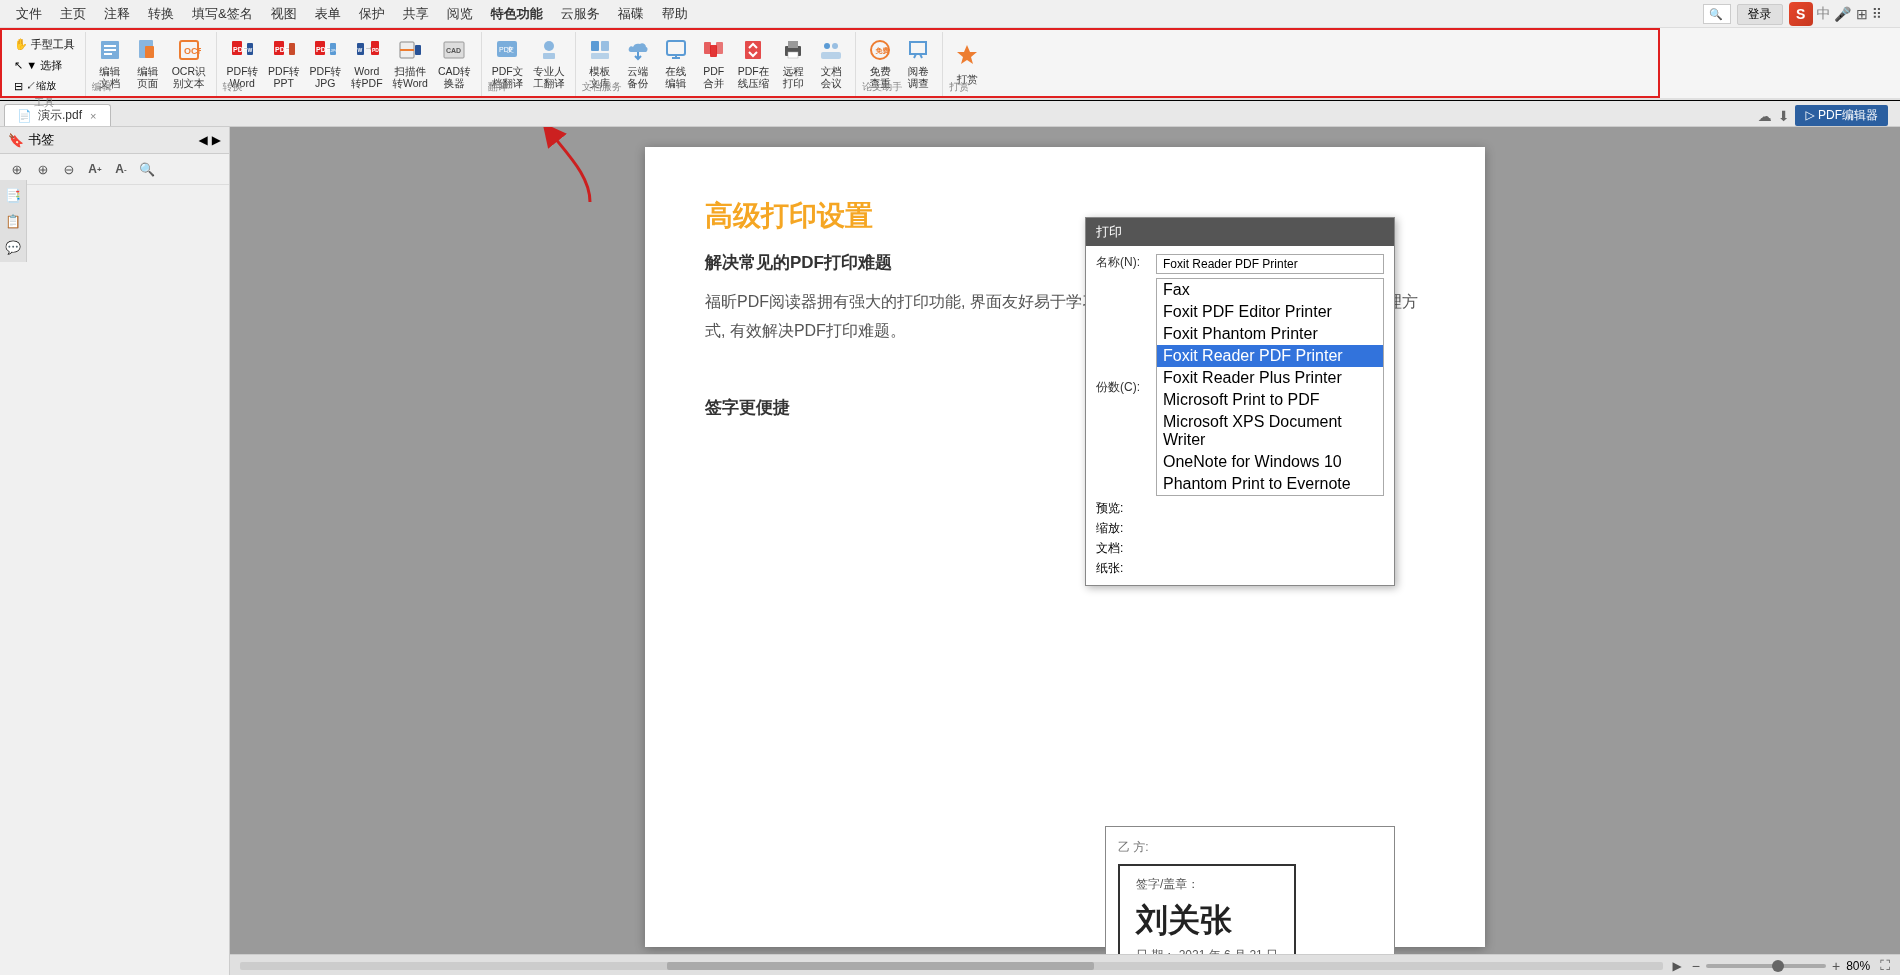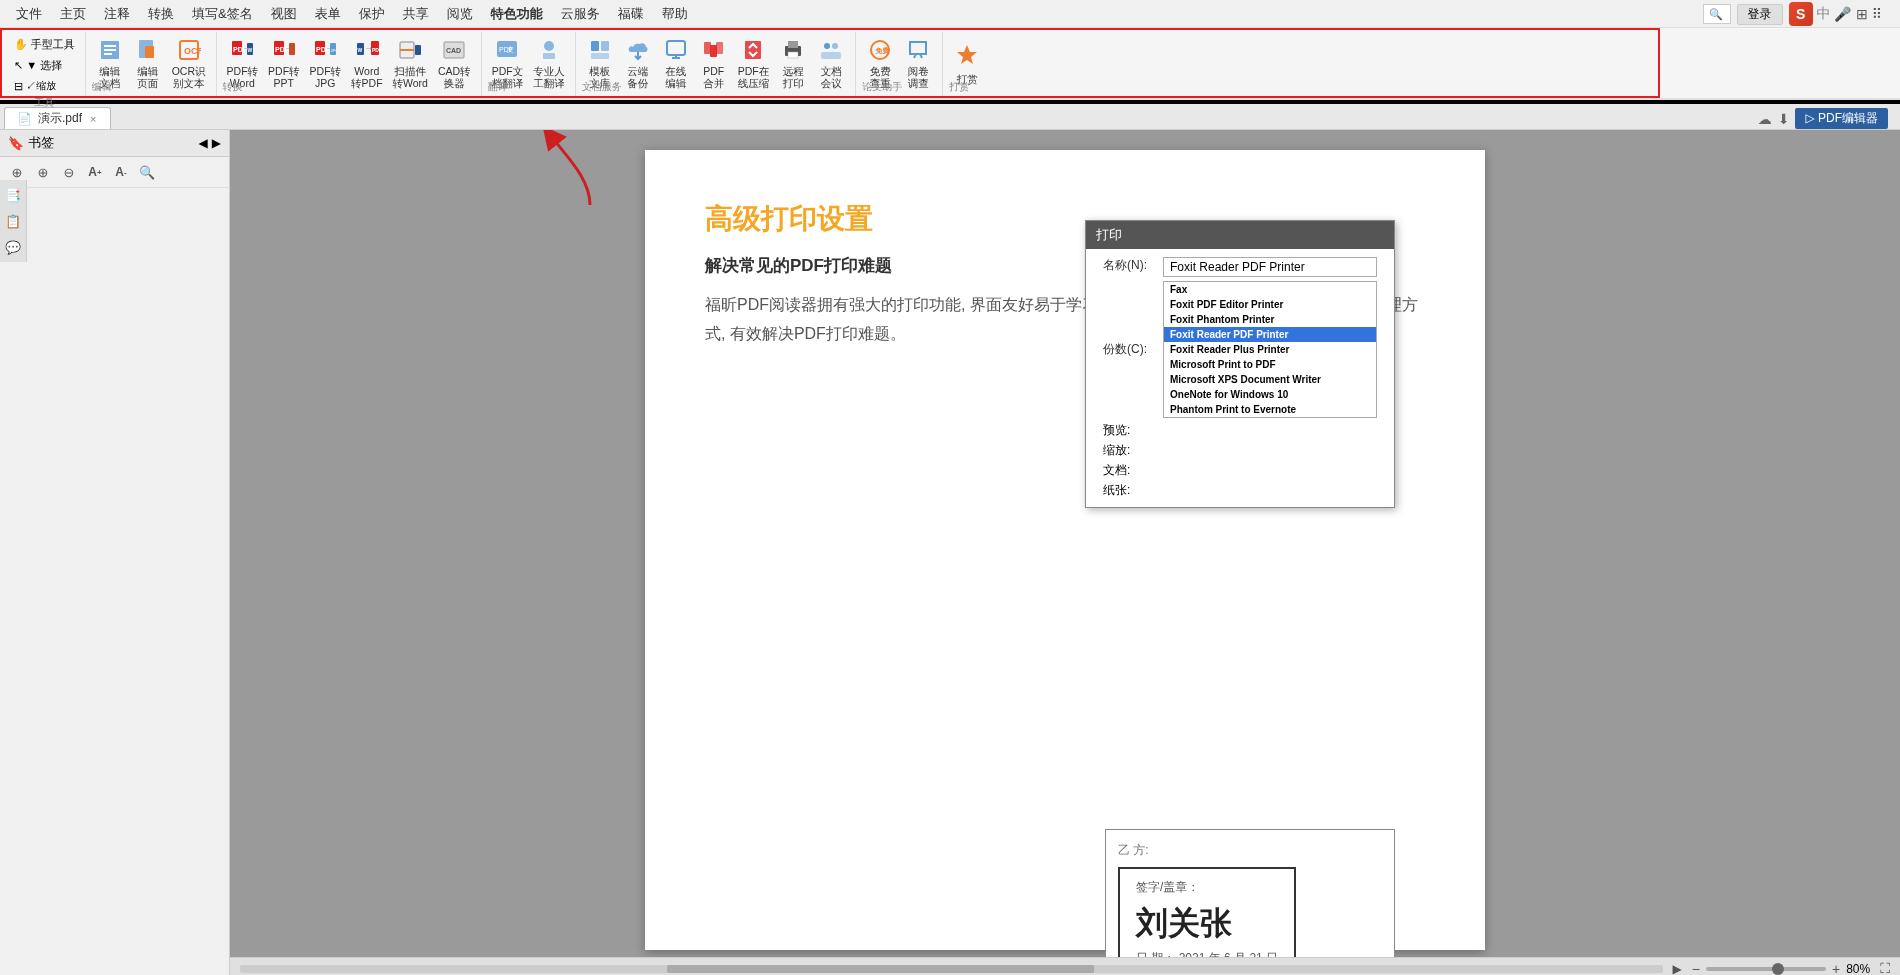--- a/index.html
+++ b/index.html
@@ -1,21 +1,21 @@
 <!DOCTYPE html>
 <html><head>
   <meta charset="utf-8">
   <style>
     * { margin: 0; padding: 0; box-sizing: border-box; }
     body { font-family: 'Microsoft YaHei', SimHei, sans-serif; background: #ababab; width: 1900px; height: 975px; overflow: hidden; position: relative; }
 
     
     .ribbon-container {
       background: #c4b5fd;
-      border-bottom: 4px solid #000000;
+      border-bottom: 1px solid #000000;
       position: relative;
     }
 
     .menu-bar {
       display: flex;
       align-items: center;
       height: 28px;
       background: #f0f0f0;
       border-bottom: 1px solid #ddd;
       padding: 0 8px;
@@ -262,21 +262,21 @@
     }
 
     .print-dialog-header {
       background: #555;
       color: white;
       padding: 5px 10px;
       font-size: 13px;
     }
 
     .print-dialog-body {
-      padding: 8px 17px;
+      padding: 8px 10px;
     }
 
     .print-row {
       display: flex;
       margin-bottom: 4px;
       font-size: 12px;
     }
 
     .print-label {
       width: 60px;
@@ -292,23 +292,22 @@
       background: white;
     }
 
     .print-list {
       border: 1px solid #aaa;
       flex: 1;
     }
 
     .print-list-item {
       padding: 2px 6px;
-      font-size: 10px;
+      font-size: 16px;
       cursor: pointer;
-      font-weight: bold;
     }
     .print-list-item.selected { background: #3273dc; color: white; }
 
     .print-fields-grid {
       display: grid;
       grid-template-columns: 60px 1fr;
       gap: 3px;
       font-size: 12px;
       margin-top: 4px;
     }
@@ -833,20 +832,21 @@
               <span>文档:</span>
               <span></span>
               <span>纸张:</span>
               <span></span>
             </div>
           </div>
         </div>
       </div>
 
       <div style="position:relative;">
+        <h2 class="section-subtitle">签字更便捷</h2>
 
         <div class="seal-box">
           <div style="font-size:12px; color:#737373; margin-bottom:8px;">乙 方:</div>
           <div class="seal-box-inner">
             <div class="seal-label">签字/盖章：</div>
             <div class="seal-name">刘关张</div>
             <div class="seal-date">
               <span>日  期：</span>
               <span>2021 年 6 月 21 日</span>
             </div>

